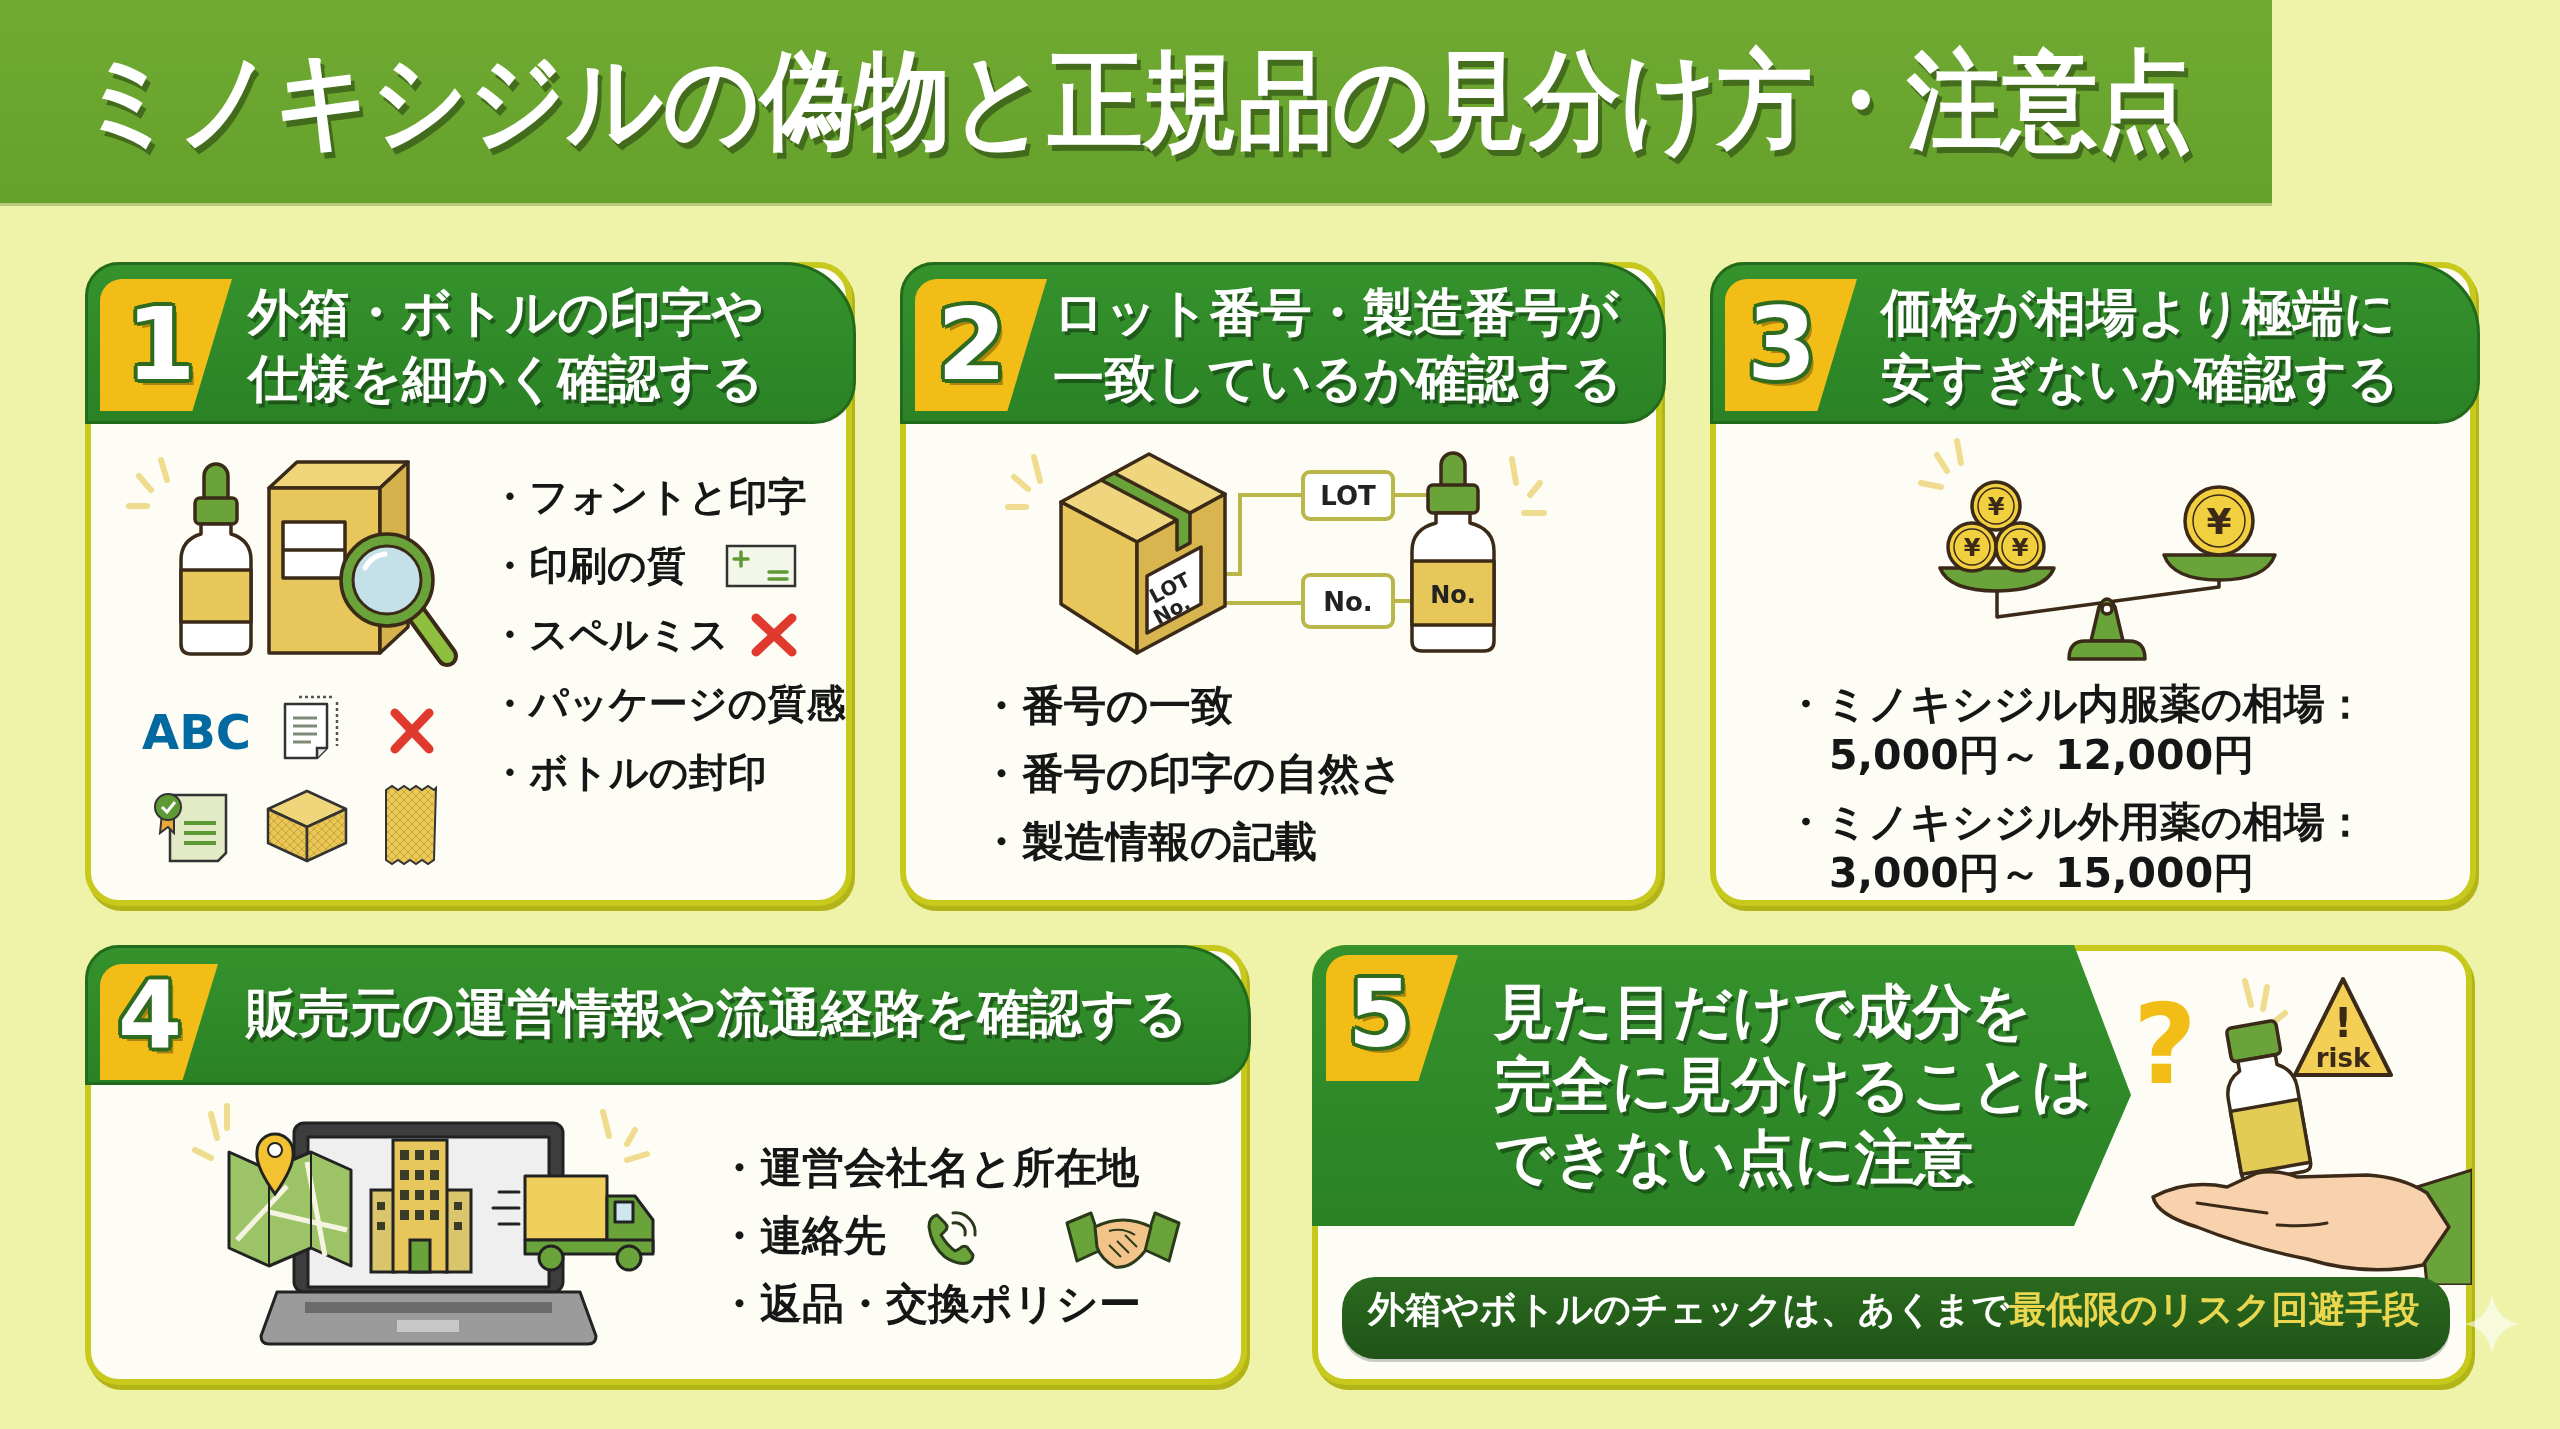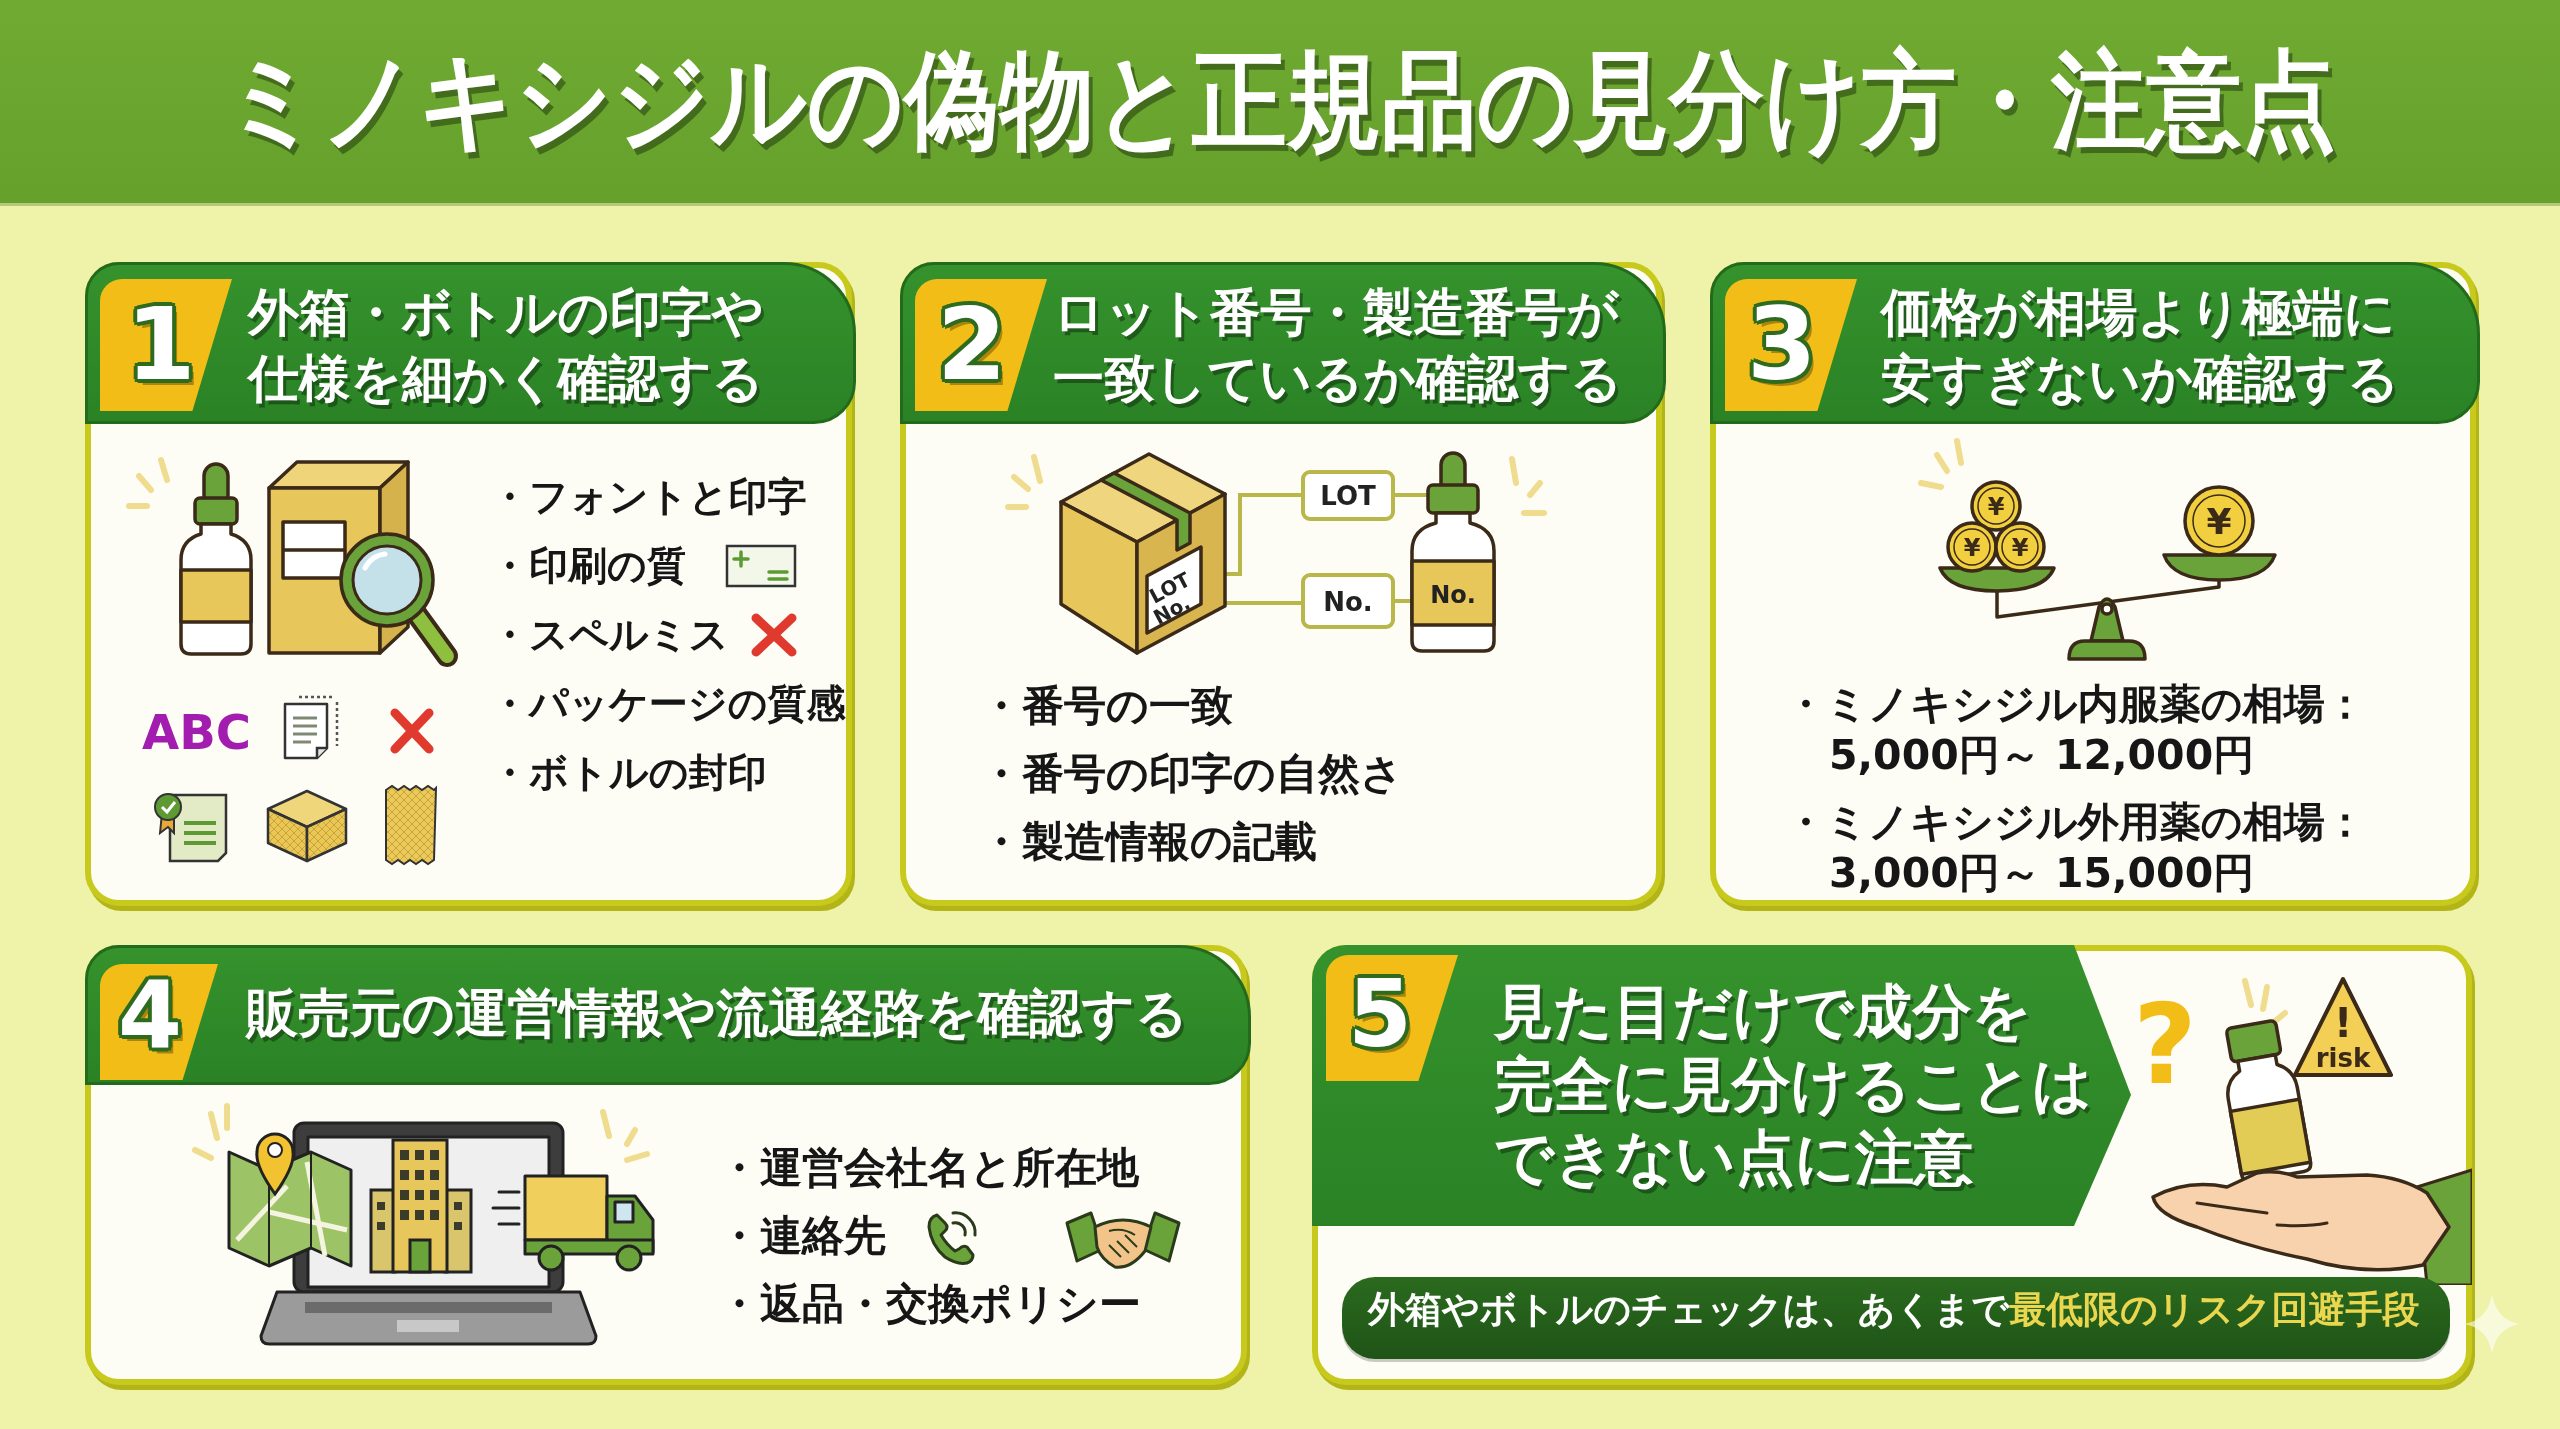--- a/index.html
+++ b/index.html
@@ -1,33 +1,33 @@
 <!DOCTYPE html>
 <html><head>
 <meta charset="utf-8">
 <style>
 *{box-sizing:border-box;margin:0;padding:0}
 html,body{width:2560px;height:1429px;overflow:hidden}
 body{background:#eef3a9;font-family:"DejaVu Sans",sans-serif;position:relative}
 .abs{position:absolute}
-.title-bar{position:absolute;left:0;top:0;width:2560px;height:203px;background:linear-gradient(#70aa33,#65a12b);display:flex;align-items:center;justify-content:center;box-shadow:0 3px 0 rgba(80,120,30,.35)}
+.title-bar{position:absolute;left:0;top:0;width:2272px;height:203px;background:linear-gradient(#70aa33,#65a12b);display:flex;align-items:center;justify-content:center;box-shadow:0 3px 0 rgba(80,120,30,.35)}
 .title-bar h1{color:#fff;font-size:95px;font-weight:bold;letter-spacing:0;transform:scaleY(1.12);text-shadow:4px 6px 0 rgba(35,60,15,.55);white-space:nowrap;font-family:"DejaVu Sans",sans-serif}
 .card{position:absolute}
 .card-body{position:absolute;left:0;top:0;right:0;bottom:0;background:#fdfdf6;border:6px solid #c8c91d;border-radius:34px;box-shadow:3px 5px 0 #b2b417}
 .card-head{position:absolute;left:0;top:0;right:-4px;background:linear-gradient(#35922c,#2a8225);border:3px solid #236b1c;border-radius:34px 72px 42px 0}
 .num-tab{position:absolute;background:#f2bd16;border-radius:22px 0 0 0;clip-path:polygon(0 0,100% 0,70% 100%,0 100%)}
 .num{position:absolute;color:#fff;font-weight:bold;font-size:100px;line-height:1;font-family:"DejaVu Sans",sans-serif;
  text-shadow:-4px 0 0 #2f6b1f,4px 0 0 #2f6b1f,0 -4px 0 #2f6b1f,0 4px 0 #2f6b1f,-3px -3px 0 #2f6b1f,3px 3px 0 #2f6b1f,-3px 3px 0 #2f6b1f,3px -3px 0 #2f6b1f,5px 6px 0 rgba(0,0,0,.3)}
 .head-title{position:absolute;color:#fff;font-weight:bold;font-size:51px;line-height:66px;white-space:nowrap;text-shadow:3px 4px 0 rgba(0,0,0,.35)}
 .bullets{position:absolute;font-weight:bold;color:#161616;white-space:nowrap}
 .bullets .row{display:block}
 .card5-head{position:absolute;left:0;top:0;width:819px;height:281px;background:linear-gradient(#35922c,#2a8225);clip-path:polygon(0 0,762px 0,819px 150px,762px 281px,0 281px);border-radius:34px 0 0 0}
 .banner{position:absolute;left:30px;top:332px;width:1108px;height:82px;background:linear-gradient(#2a6a1e,#1f5417);border-radius:33px;color:#fff;font-size:37px;font-weight:bold;line-height:66px;padding-left:26px;white-space:nowrap;box-shadow:0 3px 0 rgba(0,0,0,.2)}
 .banner .hl{color:#ead64f}
-.abc{position:absolute;color:#a21caf;font-weight:bold;font-size:48px;line-height:1;font-family:"DejaVu Sans",sans-serif}
+.abc{position:absolute;color:#0369a1;font-weight:bold;font-size:48px;line-height:1;font-family:"DejaVu Sans",sans-serif}
 </style>
 </head>
 <body>
 
 <header class="title-bar">
   <h1>ミノキシジルの偽物と正規品の見分け方・注意点</h1>
 </header>
 
 <section class="card" style="left:85px;top:262px;width:767px;height:644px">
   <div class="card-body"></div>

